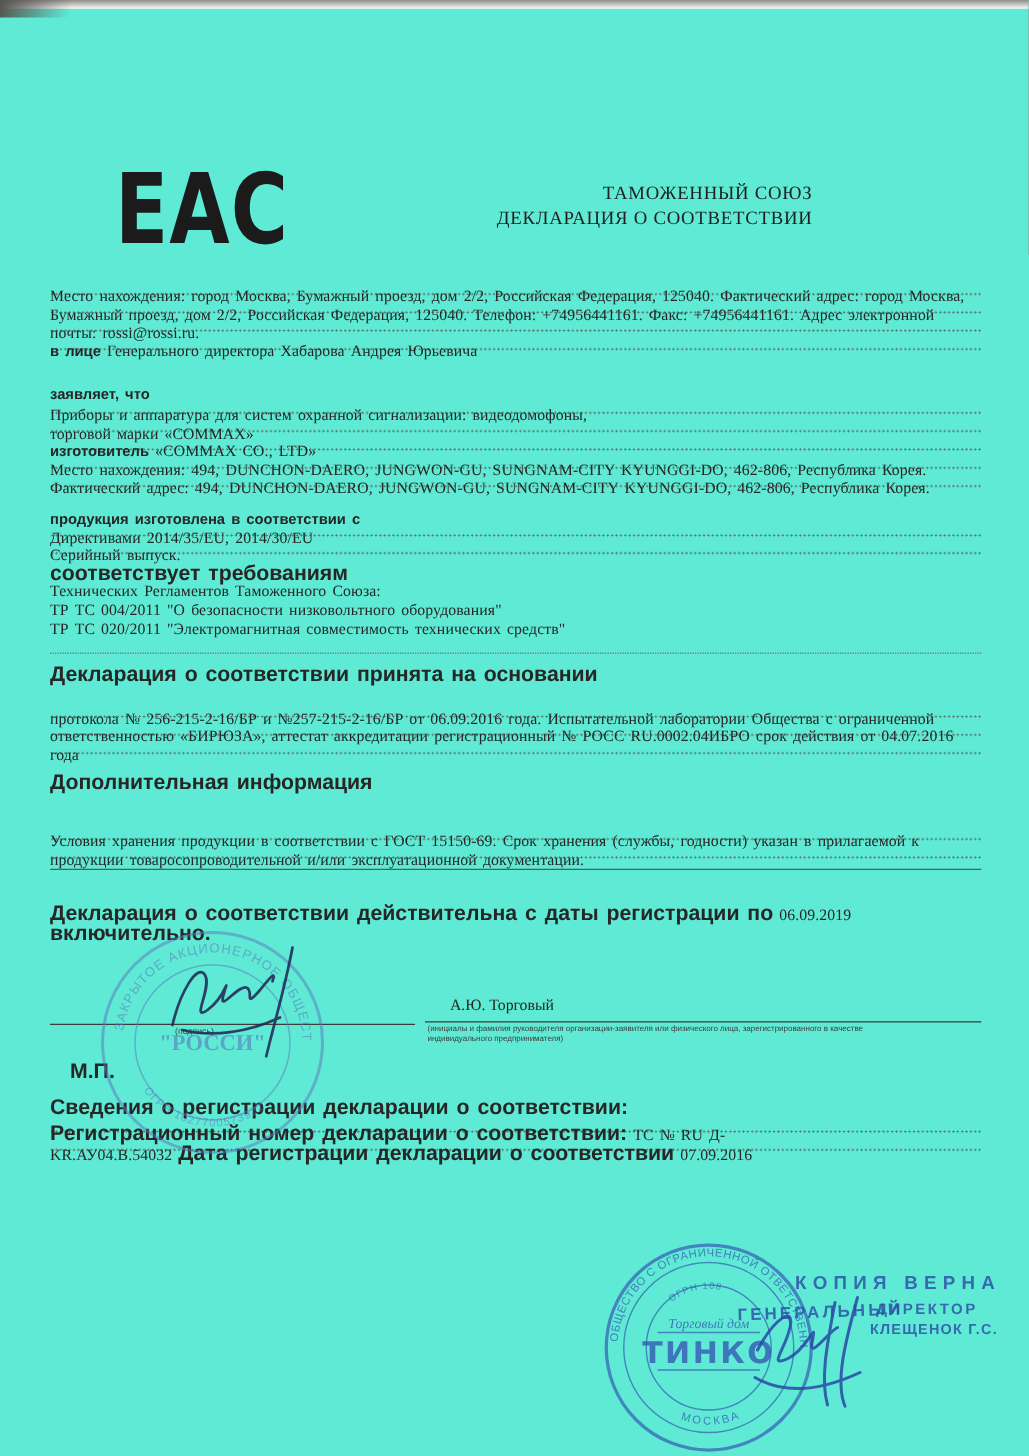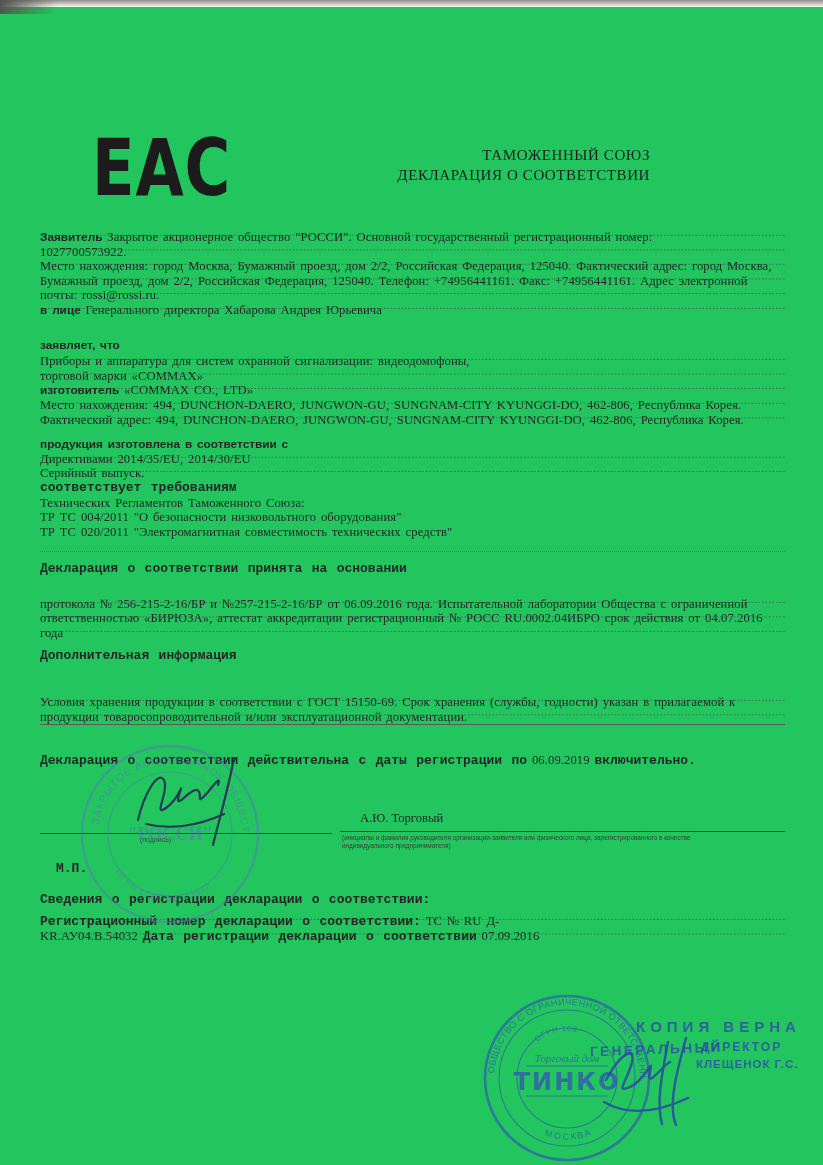--- a/index.html
+++ b/index.html
@@ -1,31 +1,31 @@
 <!DOCTYPE html>
 <html><head>
 <meta charset="utf-8">
 <style>
   html,body{margin:0;padding:0;background:#8a8a88;}
-  .page{position:relative;width:823px;height:1165px;margin:0 auto;background:#22c55e;
+  .page{position:relative;width:823px;height:1165px;margin:0 auto;background:#5eead4;
         font-family:"Liberation Serif",serif;color:#262626;overflow:hidden;}
   .scan-top{position:absolute;top:0;left:0;right:0;height:7px;
         background:linear-gradient(#8f8d89,#fcfbf7);}
   .scan-corner{position:absolute;top:0;left:0;width:70px;height:14px;
         background:linear-gradient(100deg,#55534f,rgba(252,251,247,0) 80%);}
   
   .eac{position:absolute;left:92px;top:128px;font-family:"DejaVu Sans",sans-serif;
        font-weight:900;font-size:78px;line-height:80px;color:#1b1b1b;
        transform:scaleX(.8);transform-origin:left top;letter-spacing:1px;}
   .title{position:absolute;left:240px;top:146px;width:410px;text-align:right;
        font-weight:normal;font-size:15px;line-height:19.5px;letter-spacing:.6px;color:#1f1f1f;}
   .content{position:absolute;left:40px;right:38px;top:230px;}
   p{margin:0;font-size:12.6px;line-height:14.6px;word-spacing:1.6px;letter-spacing:.1px;}
   .b{font-family:"Liberation Sans",sans-serif;font-weight:bold;font-size:11.8px;letter-spacing:0;}
-  .b13{font-size:13px;font-family:Liberation Mono, monospace;}
+  .b13{font-size:17px;}
   .dots{background-image:radial-gradient(circle,rgba(80,80,80,.7) .7px,transparent 1px);
         background-size:3.5px 14.6px;background-position:0 12.6px;}
   .dotted-rule{height:0;border-top:1.6px dotted #6e6e6e;margin-top:12px;}
   .solid-end{border-bottom:1px solid #5a5a5a;margin-top:32px;}
   .mt2{margin-top:2px}.mt4{margin-top:20px}.mt6{margin-top:6px}.mt8{margin-top:8px}
   .mt10{margin-top:10px}.mt12{margin-top:12px}
   .mt24{margin-top:24px}.mt28{margin-top:28px}
   .code{display:inline-block;margin-left:42px;font-size:12.8px;}
   
   .sigblock{position:relative;height:108px;margin-top:4px;}
@@ -55,25 +55,20 @@
 
   <div class="eac">EAC</div>
 
   <div class="title">
     <div>ТАМОЖЕННЫЙ СОЮЗ</div>
     <div>ДЕКЛАРАЦИЯ О СООТВЕТСТВИИ</div>
   </div>
 
   <div class="content">
 
-    <p class="dots">
-      <span class="b">Заявитель</span>
-      <span>Закрытое акционерное общество "РОССИ". Основной государственный регистрационный номер:</span><br>
-      <span>1027700573922.</span>
-    </p>
 
     <p class="dots">Место нахождения: город Москва, Бумажный проезд, дом 2/2, Российская Федерация, 125040. Фактический адрес: город Москва, Бумажный проезд, дом 2/2, Российская Федерация, 125040. Телефон: +74956441161. Факс: +74956441161. Адрес электронной почты: rossi@rossi.ru.</p>
 
     <p class="dots">
       <span class="b">в лице</span>
       <span>Генерального директора Хабарова Андрея Юрьевича</span>
     </p>
 
     <p class="mt4">
       <span class="b">заявляет, что</span>

